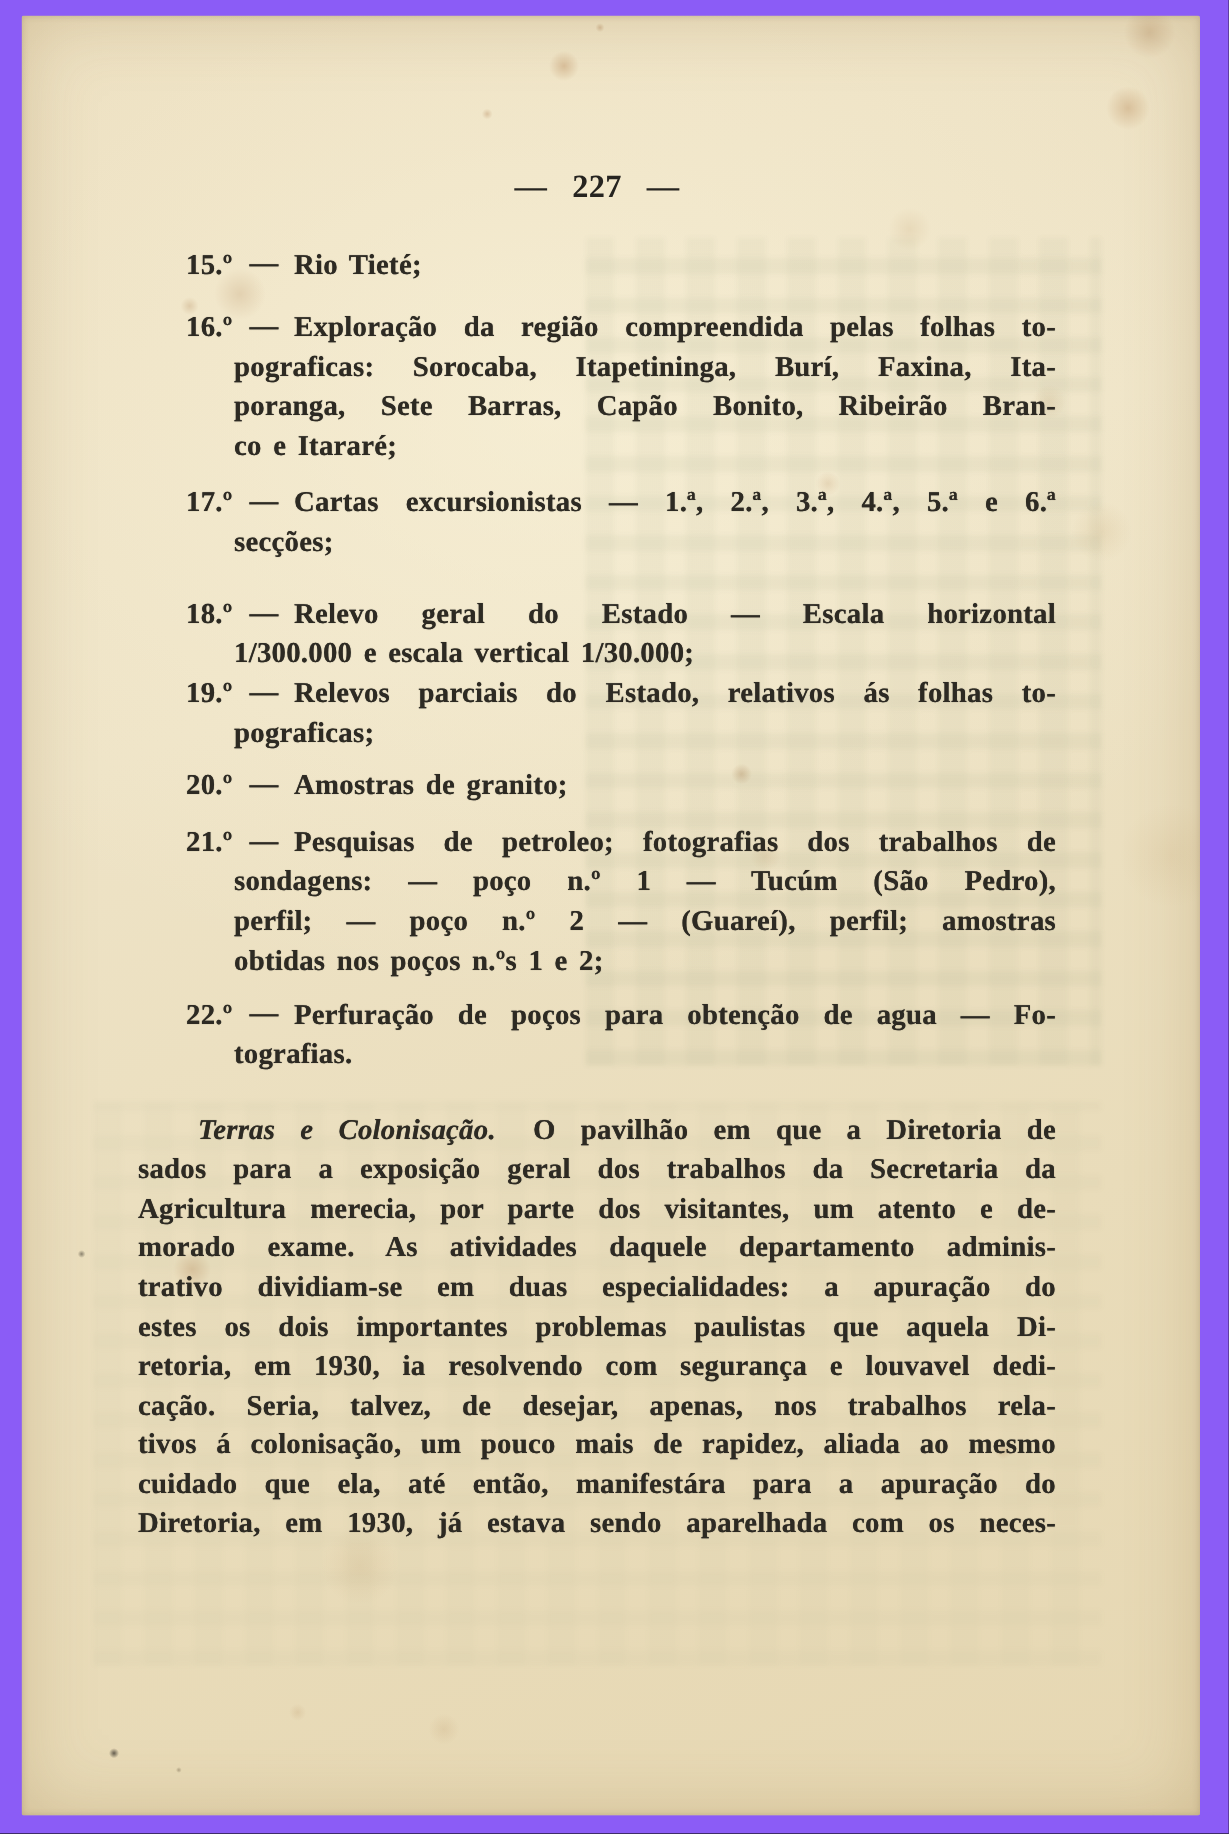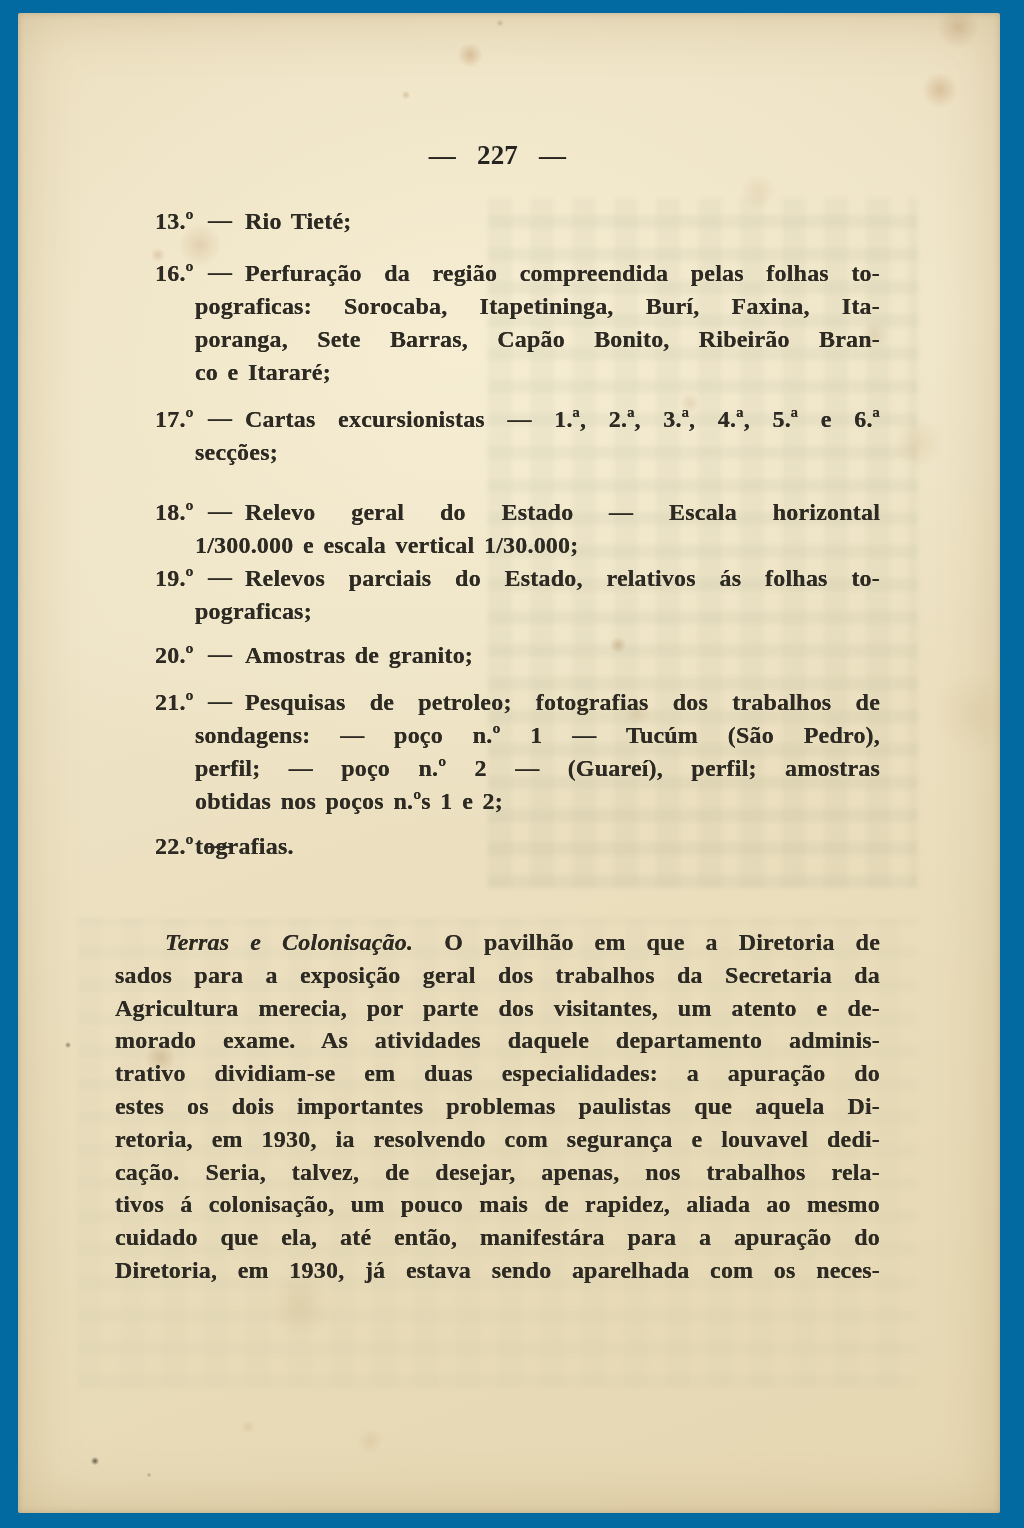--- a/index.html
+++ b/index.html
@@ -1,18 +1,18 @@
 <!DOCTYPE html>
 <html><head>
 <meta charset="utf-8">
 <style>
   html,body{margin:0;padding:0;background:#0d0d0b;}
   .scan{
     position:relative;width:1024px;height:1528px;overflow:hidden;
-    background:#0369a1;
+    background:#8b5cf6;
     font-family:"Liberation Serif","DejaVu Serif",serif;
   }
   .page{
     position:absolute;left:18px;top:13px;width:982px;height:1500px;
     background:
       radial-gradient(ellipse 900px 700px at 45% 22%, rgba(252,246,222,.55), rgba(252,246,222,0) 70%),
       linear-gradient(160deg,#ecdfc0 0%, #eee3c6 35%, #e9dcba 70%, #e6d7b2 100%);
     border-radius:2px;
     box-shadow: inset 0 0 60px rgba(150,118,62,.28), inset 0 0 6px rgba(90,70,40,.25);
     color:#2d2a23;
@@ -86,28 +86,28 @@
   <div class="page">
     <div class="ghost g1"></div>
     <div class="ghost g2"></div>
     <div class="stains"></div>
 
     <div class="content">
       <div class="pageheader">— 227 —</div>
 
       <div id="list">
           <div class="item txt" style="top: 192px;">
-            <span class="num">13.º</span>
+            <span class="num">15.º</span>
             <span class="dash">—</span>
             <div class="line first last">Rio Tieté;</div>
           </div>
           <div class="item txt" style="top: 244px;">
             <span class="num">16.º</span>
             <span class="dash">—</span>
-            <div class="line first">Perfuração da região compreendida pelas folhas to-</div>
+            <div class="line first">Exploração da região compreendida pelas folhas to-</div>
             <div class="line">pograficas: Sorocaba, Itapetininga, Burí, Faxina, Ita-</div>
             <div class="line">poranga, Sete Barras, Capão Bonito, Ribeirão Bran-</div>
             <div class="line last">co e Itararé;</div>
           </div>
           <div class="item txt" style="top: 390px;">
             <span class="num">17.º</span>
             <span class="dash">—</span>
             <div class="line first">Cartas excursionistas — 1.ª, 2.ª, 3.ª, 4.ª, 5.ª e 6.ª</div>
             <div class="line last">secções;</div>
           </div>
@@ -132,20 +132,21 @@
             <span class="num">21.º</span>
             <span class="dash">—</span>
             <div class="line first">Pesquisas de petroleo; fotografias dos trabalhos de</div>
             <div class="line">sondagens: — poço n.º 1 — Tucúm (São Pedro),</div>
             <div class="line">perfil; — poço n.º 2 — (Guareí), perfil; amostras</div>
             <div class="line last">obtidas nos poços n.ºs 1 e 2;</div>
           </div>
           <div class="item txt" style="top: 817px;">
             <span class="num">22.º</span>
             <span class="dash">—</span>
+            <div class="line first">Perfuração de poços para obtenção de agua — Fo-</div>
             <div class="line last">tografias.</div>
           </div>
         </div>
 
       <div class="para txt" id="para">
           <div class="line pfirst"><i>Terras e Colonisação.</i> O pavilhão em que a Diretoria de</div>
           <div class="line">sados para a exposição geral dos trabalhos da Secretaria da</div>
           <div class="line">Agricultura merecia, por parte dos visitantes, um atento e de-</div>
           <div class="line">morado exame.  As atividades daquele departamento adminis-</div>
           <div class="line">trativo dividiam-se em duas especialidades: a apuração do</div>

